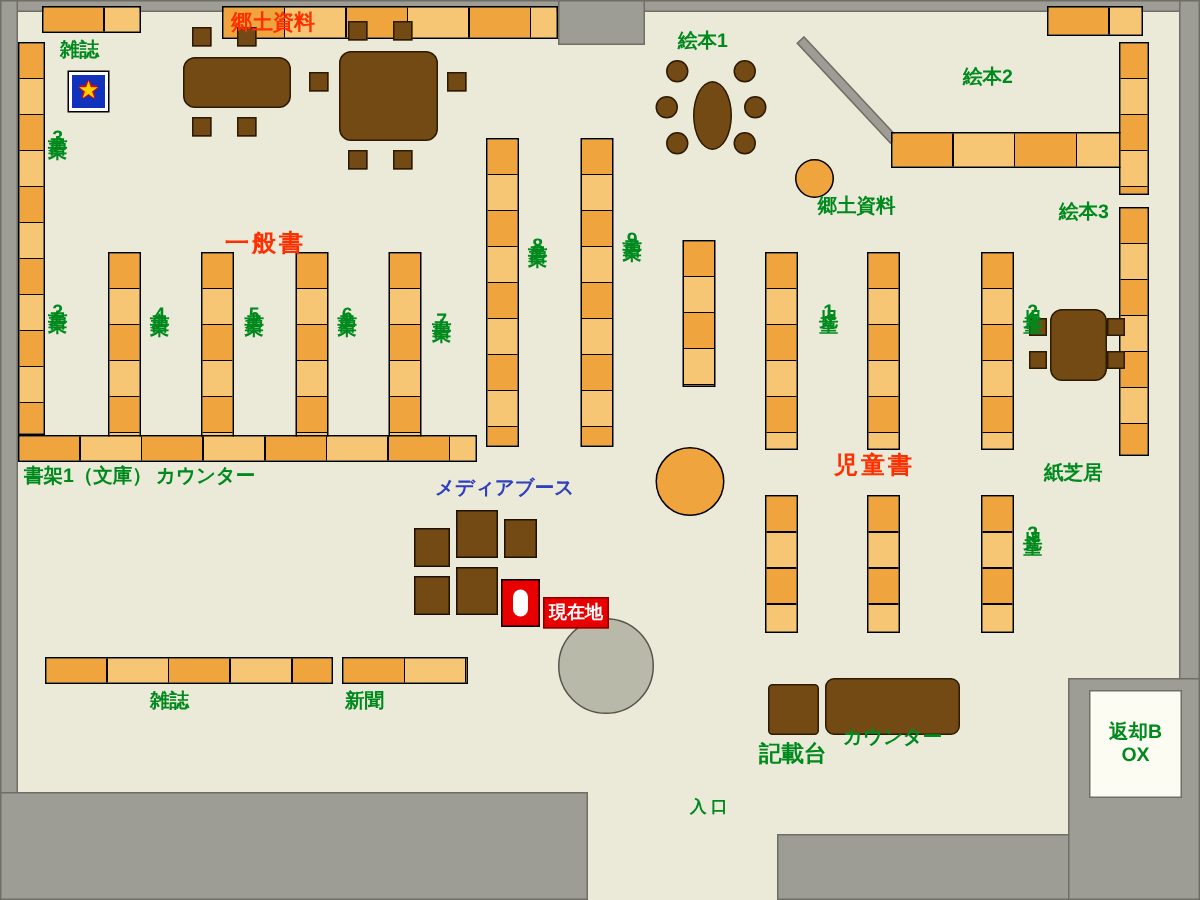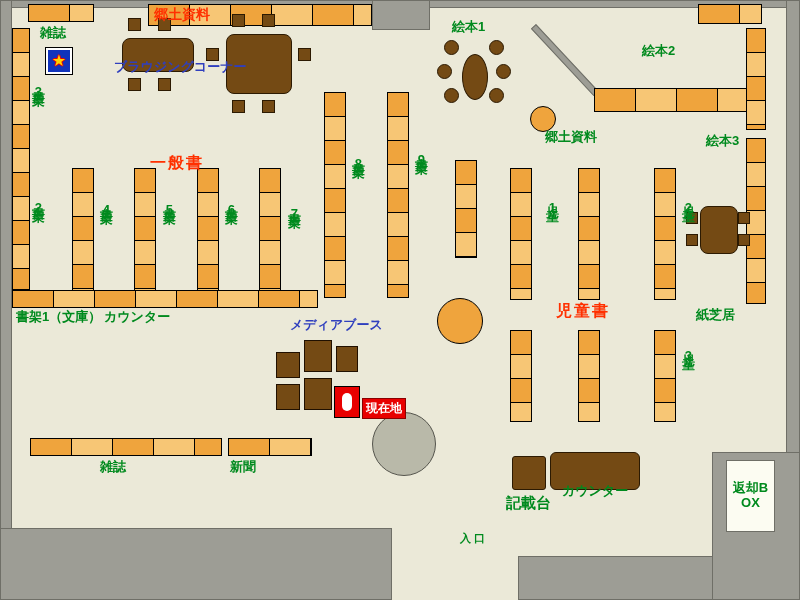--- a/index.html
+++ b/index.html
@@ -46,21 +46,21 @@
 
   <div class="wall" style="left:0;top:0;width:800px;height:8px"></div>
   <div class="wall" style="left:0;top:0;width:12px;height:530px"></div>
   <div class="wall" style="left:372px;top:0;width:58px;height:30px"></div>
   <div class="wall" style="left:786px;top:0;width:14px;height:460px"></div>
   <div class="wall" style="left:0;top:528px;width:392px;height:72px"></div>
   <div class="wall" style="left:518px;top:556px;width:282px;height:44px"></div>
   <div class="wall" style="left:712px;top:452px;width:88px;height:148px"></div>
   <div class="wall" style="left:536px;top:24px;width:92px;height:7px;transform:rotate(47deg);transform-origin:0 0"></div>
 
-  <div class="notch" style="left:726px;top:460px;width:49px;height:72px">
+  <div class="notch" style="left:726px;top:460px;width:62px;height:72px">
     <div class="lbl">返却BOX</div>
   </div>
 
   <div class="shelf h" style="left:28px;top:4px;width:66px;height:18px"></div>
   <div class="shelf h" style="left:148px;top:4px;width:224px;height:22px"></div>
   <div class="shelf h" style="left:698px;top:4px;width:64px;height:20px"></div>
   <div class="shelf v" style="left:12px;top:28px;width:18px;height:262px"></div>
   <div class="shelf h" style="left:594px;top:88px;width:164px;height:24px"></div>
   <div class="shelf v" style="left:746px;top:28px;width:20px;height:102px"></div>
   <div class="shelf v" style="left:746px;top:138px;width:20px;height:166px"></div>
@@ -129,21 +129,20 @@
 
   <div class="table" style="left:512px;top:456px;width:34px;height:34px;border-radius:3px"></div>
   <div class="table" style="left:550px;top:452px;width:90px;height:38px;border-radius:6px"></div>
 
   <div class="marker" style="left:46px;top:48px">
     <span>★</span>
   </div>
 
   <div class="lbl" style="left:40px;top:26px">雑誌</div>
   <div class="lbl red" style="left:154px;top:6px;font-size:14px">郷土資料</div>
-  <div class="lbl blue" style="left:114px;top:60px">ブラウジングコーナー</div>
   <div class="lbl" style="left:452px;top:20px">絵本1</div>
   <div class="lbl" style="left:642px;top:44px">絵本2</div>
   <div class="lbl" style="left:545px;top:130px">郷土資料</div>
   <div class="lbl" style="left:706px;top:134px">絵本3</div>
 
   <div class="lbl v" style="left:30px;top:80px">書架3</div>
   <div class="lbl v" style="left:30px;top:196px">書架2</div>
   <div class="lbl red big" style="left:150px;top:154px">一般書</div>
   <div class="lbl v" style="left:98px;top:198px">書架4</div>
   <div class="lbl v" style="left:161px;top:198px">書架5</div>

